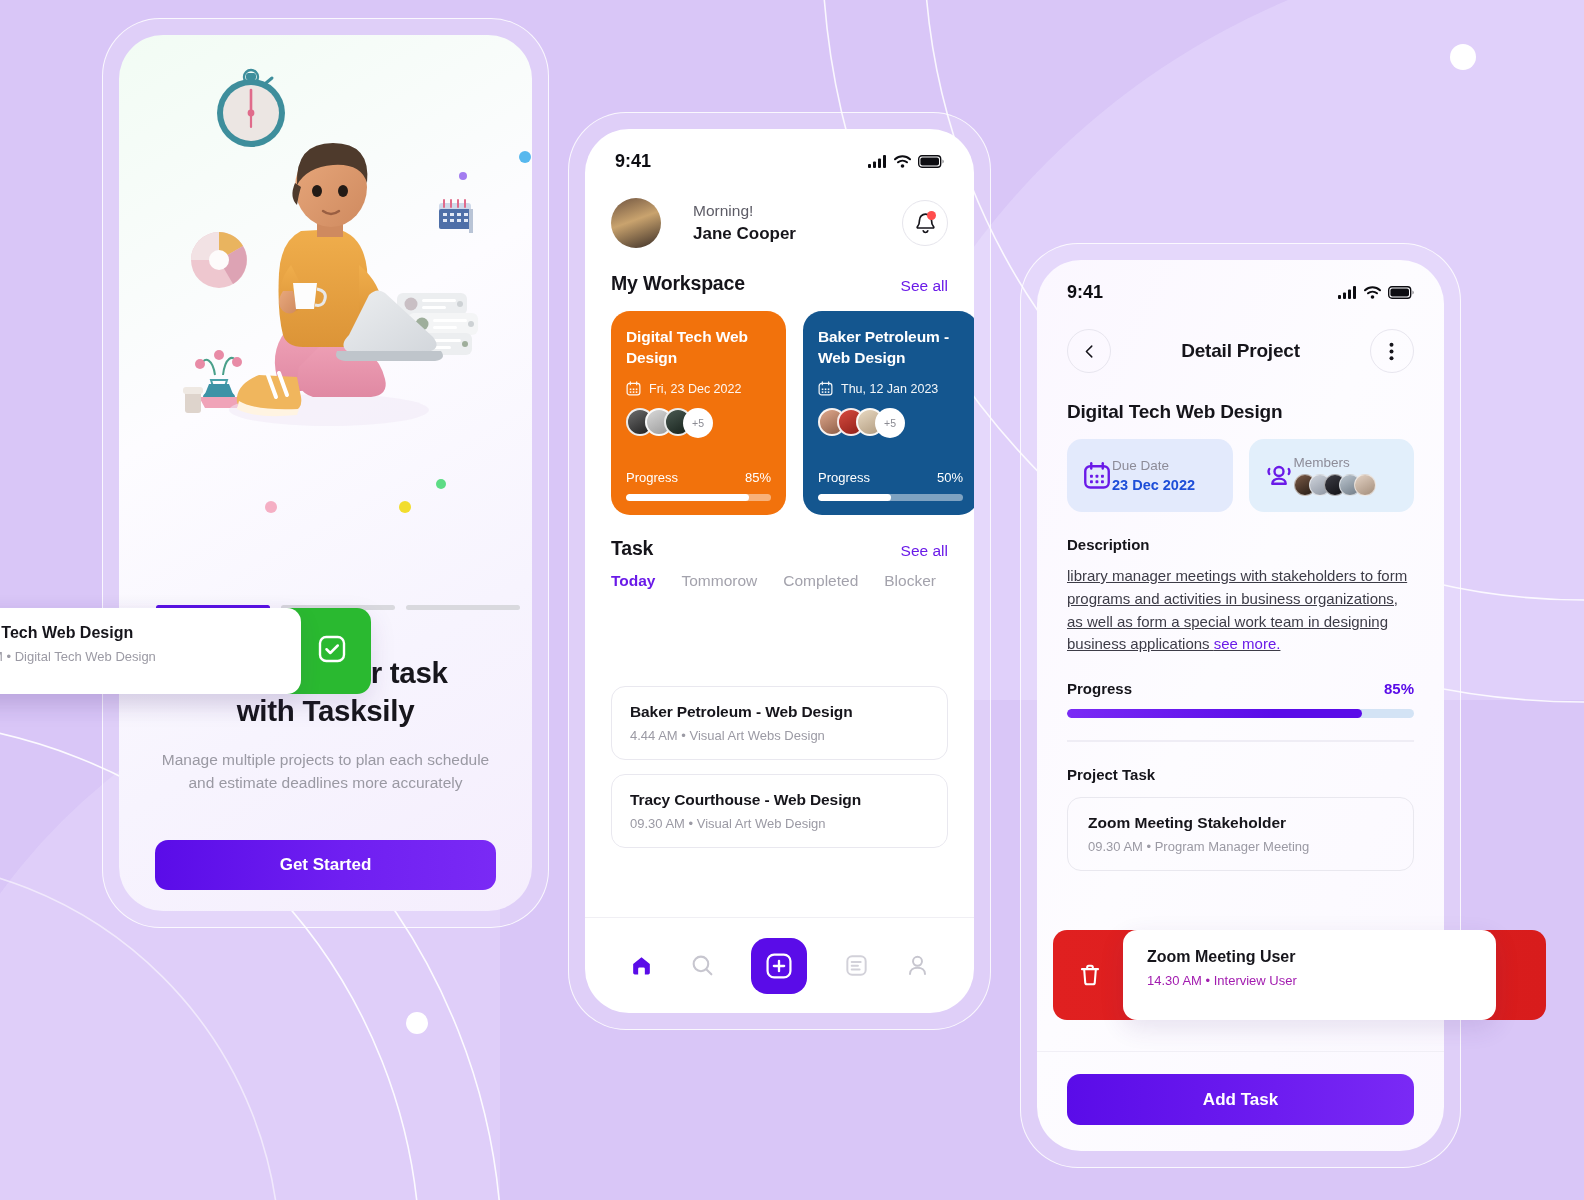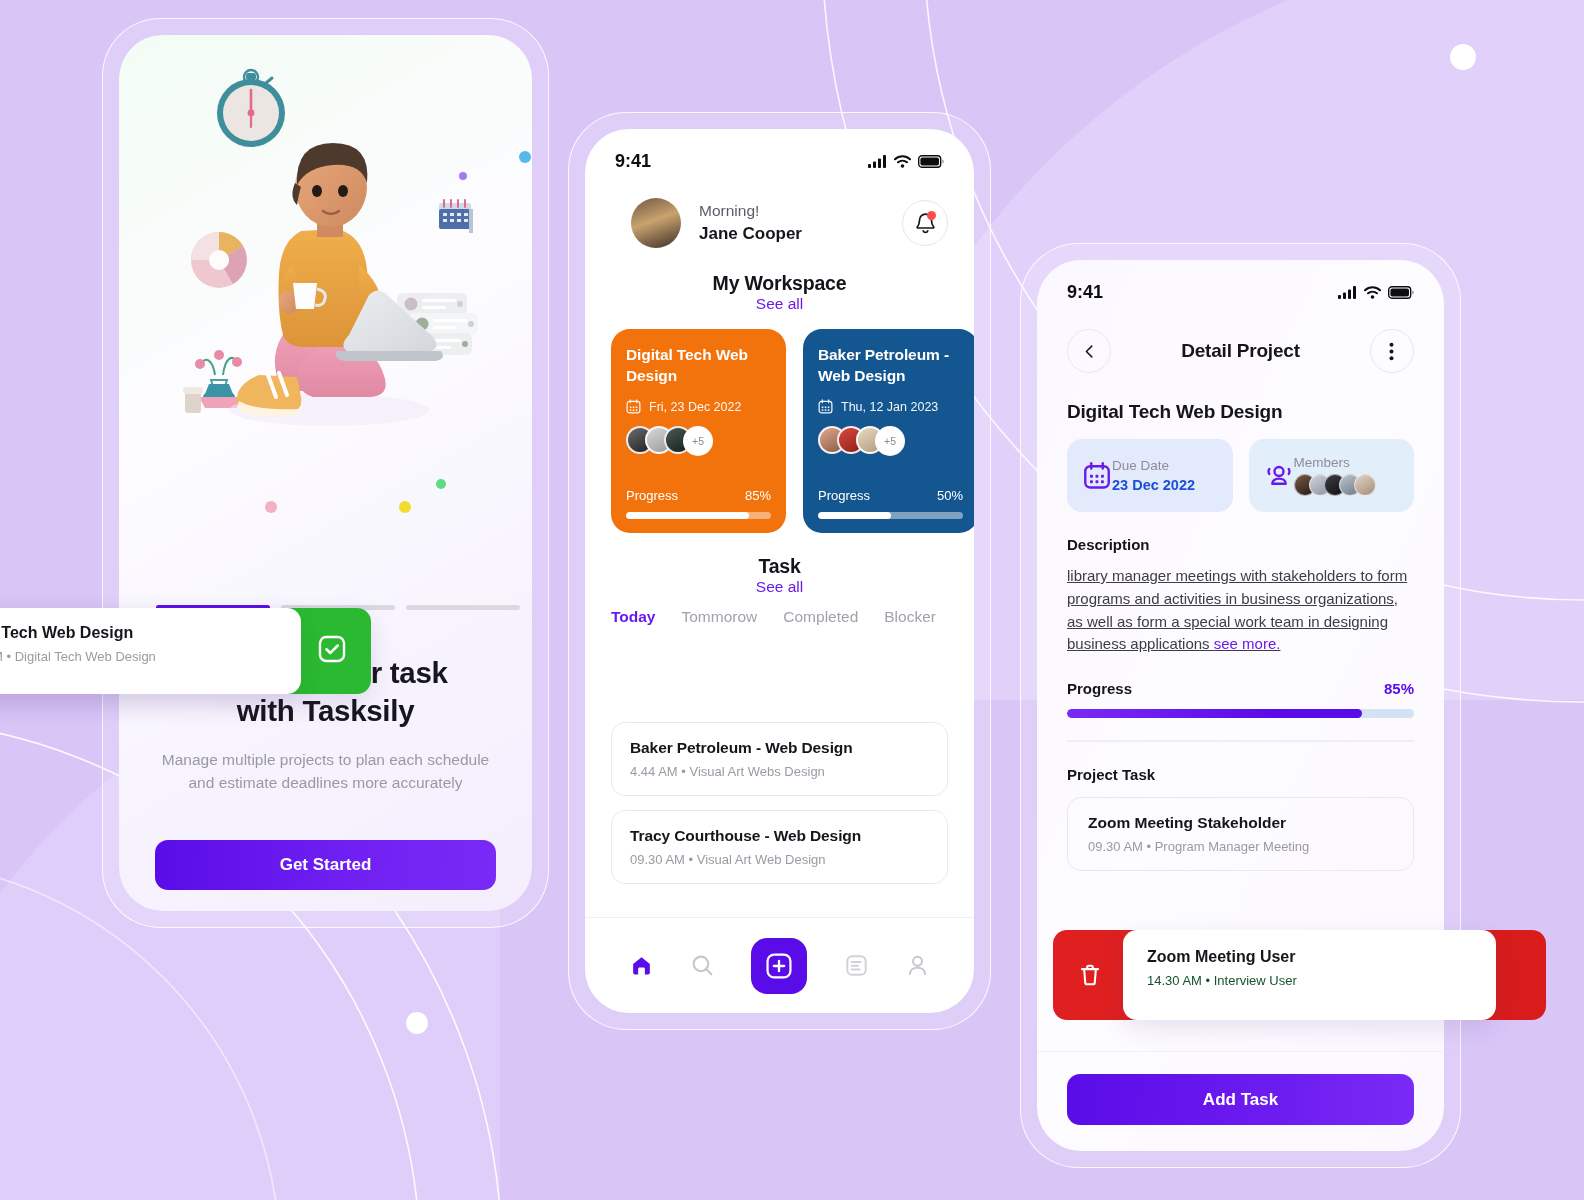--- a/index.html
+++ b/index.html
@@ -59,36 +59,36 @@
   
   #phone2 { left: 568px; top: 112px; width: 423px; height: 918px; }
   #phone2 .phone-screen { background: #fff; display:flex; flex-direction: column; }
 
   .statusbar {
     display: flex; align-items: center; justify-content: space-between;
     padding: 22px 30px 0 30px; font-size: 18px; font-weight: 700; color: #0d0d12;
   }
   .sb-right { display: flex; align-items: center; gap: 7px; }
 
-  .greet-row { display: flex; align-items: center; padding: 26px 26px 0 26px; gap: 18px; margin-left: 20px; }
+  .greet-row { display: flex; align-items: center; padding: 26px 26px 0 26px; gap: 32px; }
   .avatar-main {
     width: 50px; height: 50px; border-radius: 50%; flex: 0 0 auto; overflow: hidden;
     background: linear-gradient(160deg,#6e5340 0%,#c9a36e 45%,#3a2d26 100%);
   }
   .greet-txt { flex: 1; }
   .greet-hi { font-size: 15.5px; color: #5d5c66; line-height: 1.35; }
   .greet-name { font-size: 17px; color: #16151b; font-weight: 700; line-height: 1.4; }
   .bell-btn {
     width: 46px; height: 46px; border-radius: 50%; border: 1.3px solid #e6e5ec;
     background: #fff; display: flex; align-items: center; justify-content: center;
     position: relative; cursor: pointer; flex: 0 0 auto;
   }
   .bell-dot { position: absolute; top: 10px; right: 11px; width: 9px; height: 9px; border-radius: 50%; background: #ff4d4d; }
 
-  .sec-head { display: flex; align-items: center; justify-content: space-between; padding: 24px 26px 0 26px; flex-direction: column; }
+  .sec-head { display: flex; align-items: flex-end; justify-content: space-between; padding: 24px 26px 0 26px; }
   .sec-title { font-size: 19.5px; font-weight: 700; color: #15141a; letter-spacing: -.2px; }
   .see-all { font-size: 15.5px; color: #6a1ae8; font-weight: 400; cursor: pointer; }
 
   .ws-scroller { display: flex; gap: 17px; padding: 16px 0 0 26px; overflow: hidden; }
   .ws-card {
     flex: 0 0 auto; width: 175px; height: 204px; border-radius: 19px; padding: 16px 15px 14px;
     display: flex; flex-direction: column; color: #fff;
   }
   .ws-card h4 { font-size: 15.5px; font-weight: 700; line-height: 1.33; letter-spacing: -.1px; }
   .ws-date { display: flex; align-items: center; gap: 8px; margin-top: 13px; font-size: 12.5px; opacity: .95; }
@@ -182,21 +182,21 @@
     border-radius: 14px; background: linear-gradient(90deg,#e02020 0%,#d81c1c 100%);
     display: flex; align-items: center;
   }
   .swipe-red .trash { width: 74px; display: flex; align-items: center; justify-content: center; }
   .swipe-red .front {
     position: absolute; left: 70px; top: 0; width: 373px; height: 100%;
     background: #fff; border-radius: 14px; padding: 18px 24px;
     box-shadow: 0 8px 24px rgba(70,40,120,.12);
   }
   .swipe-red .front h5 { font-size: 16px; font-weight: 700; color: #16151b; }
-  .swipe-red .front p { font-size: 13px; color: #14532d; margin-top: 7px; }
+  .swipe-red .front p { font-size: 13px; color: #a21caf; margin-top: 7px; }
 
   .p3-foot { margin-top: auto; border-top: 1.2px solid #f1eff6; padding: 22px 30px 26px; }
   .p3-cta {
     width: 100%; height: 51px; border-radius: 13px; border: none; cursor: pointer;
     background: linear-gradient(92deg,#5a0ce8 0%,#6d1cf0 60%,#7a2af5 100%);
     color: #fff; font-size: 17px; font-weight: 700; font-family: "Liberation Sans", sans-serif;
     display: flex; align-items: center; justify-content: center;
   }
 </style>
 </head>

